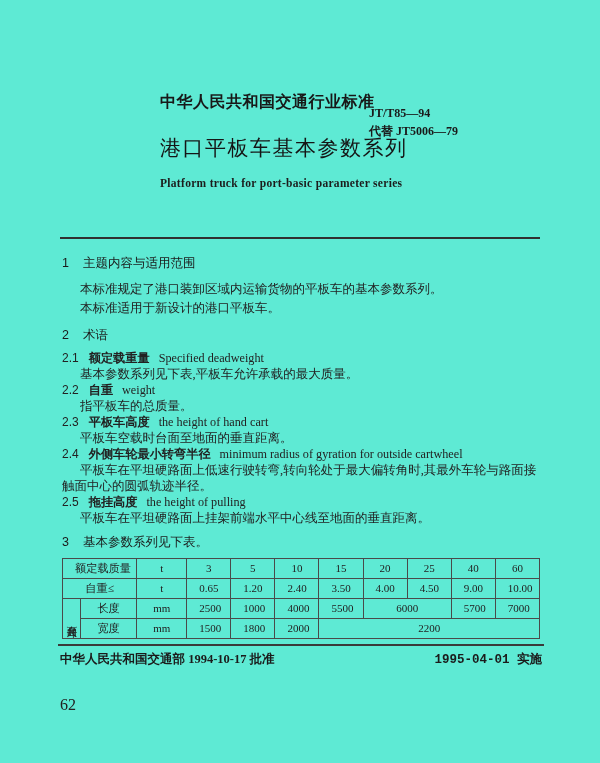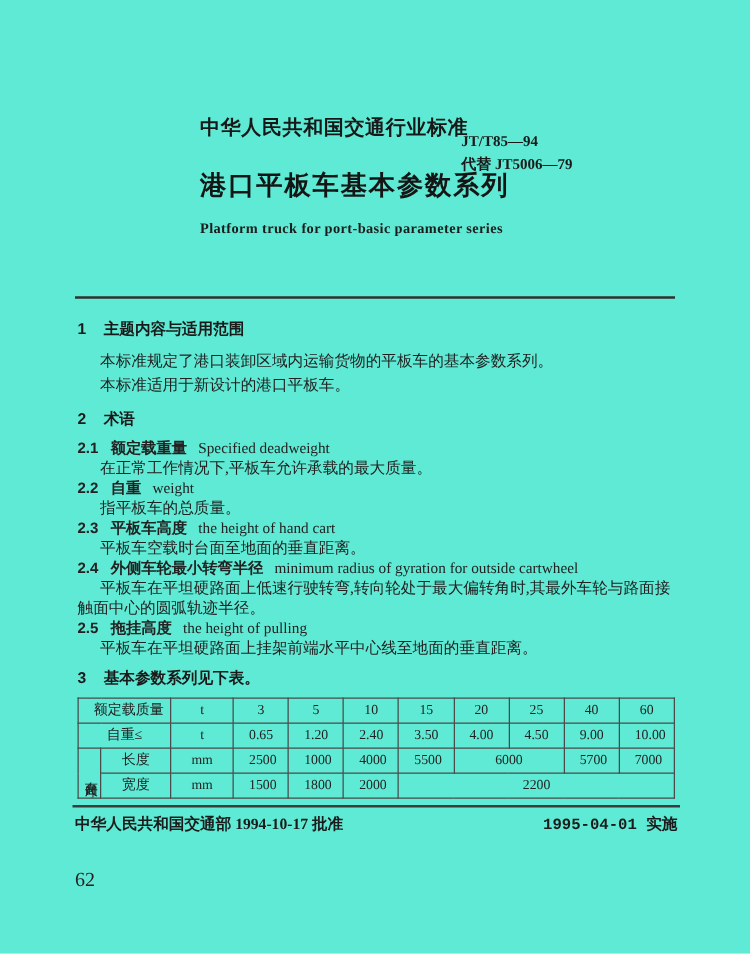--- a/index.html
+++ b/index.html
@@ -14,43 +14,43 @@
     font-family:"Liberation Sans","DejaVu Sans",sans-serif;
     font-weight:bold;font-size:16px;letter-spacing:0.5px;color:#181818;
   }
   .hdr-code{
     position:absolute;left:369px;top:104px;
     font-weight:bold;font-size:12px;line-height:18px;color:#1a1a1a;
   }
   .hdr-title{
     position:absolute;left:160px;top:134px;
     font-family:"Liberation Sans","DejaVu Sans",sans-serif;
-    font-weight:bold;font-size:21px;letter-spacing:1.5px;color:#151515;
+    font-weight:normal;font-size:21px;letter-spacing:1.5px;color:#151515;
   }
   .hdr-en{
     position:absolute;left:160px;top:177px;
     font-weight:bold;font-size:11.5px;letter-spacing:0.3px;color:#1c1c1c;
   }
   .rule-top{position:absolute;left:60px;top:237px;width:480px;height:2px;background:#303030;}
   
   .content{
     position:absolute;left:62px;top:255px;width:478px;
     font-size:12.5px;line-height:17px;color:#222;
   }
   .sec-h{
     font-family:"Liberation Sans","DejaVu Sans",sans-serif;
-    font-weight:bold;font-size:12.5px;color:#1a1a1a;margin:0 0 9px 0;
+    font-weight:normal;font-size:12.5px;color:#1a1a1a;margin:0 0 9px 0;
   }
   .sec-h .sec-no{margin-right:14px;}
   .sec-h.sec2{margin:10px 0 6px 0;}
   .sec-h.sec3{margin:8px 0 0 0;}
   .content p{margin:0 0 2px 0;text-indent:18px;}
   .term{line-height:16px;}
   .term-h{line-height:16px;}
-  .t-no{font-weight:bold;margin-right:10px;font-family:"Liberation Sans","DejaVu Sans",sans-serif;font-size:12px;text-align:right;}
+  .t-no{font-weight:normal;margin-right:10px;font-family:"Liberation Sans","DejaVu Sans",sans-serif;font-size:12px;text-align:right;}
   .t-zh{font-weight:bold;font-family:"Liberation Sans","DejaVu Sans",sans-serif;font-size:12.2px;}
   .t-en{margin-left:9px;font-size:12.2px;}
   .t-def{margin:0 !important;text-indent:18px;line-height:16px;}
   
   .param-table{
     border-collapse:collapse;table-layout:fixed;width:478px;margin-top:7px;
     font-size:11px;color:#222;
   }
   .param-table td{
     border:1px solid #4a4a4a;text-align:center;vertical-align:middle;
@@ -99,21 +99,21 @@
     <p>本标准适用于新设计的港口平板车。</p>
 
     <div class="sec-h sec2">
       <span class="sec-no">2</span><span>术语</span>
     </div>
 
     <div class="term">
       <div class="term-h">
         <span class="t-no">2.1</span><span class="t-zh">额定载重量</span><span class="t-en">Specified deadweight</span>
       </div>
-      <p class="t-def">在正常工作情况下,平板车允许承载的最大质量。</p>
+      <p class="t-def">基本参数系列见下表,平板车允许承载的最大质量。</p>
     </div>
 
     <div class="term">
       <div class="term-h">
         <span class="t-no">2.2</span><span class="t-zh">自重</span><span class="t-en">weight</span>
       </div>
       <p class="t-def">指平板车的总质量。</p>
     </div>
 
     <div class="term">

